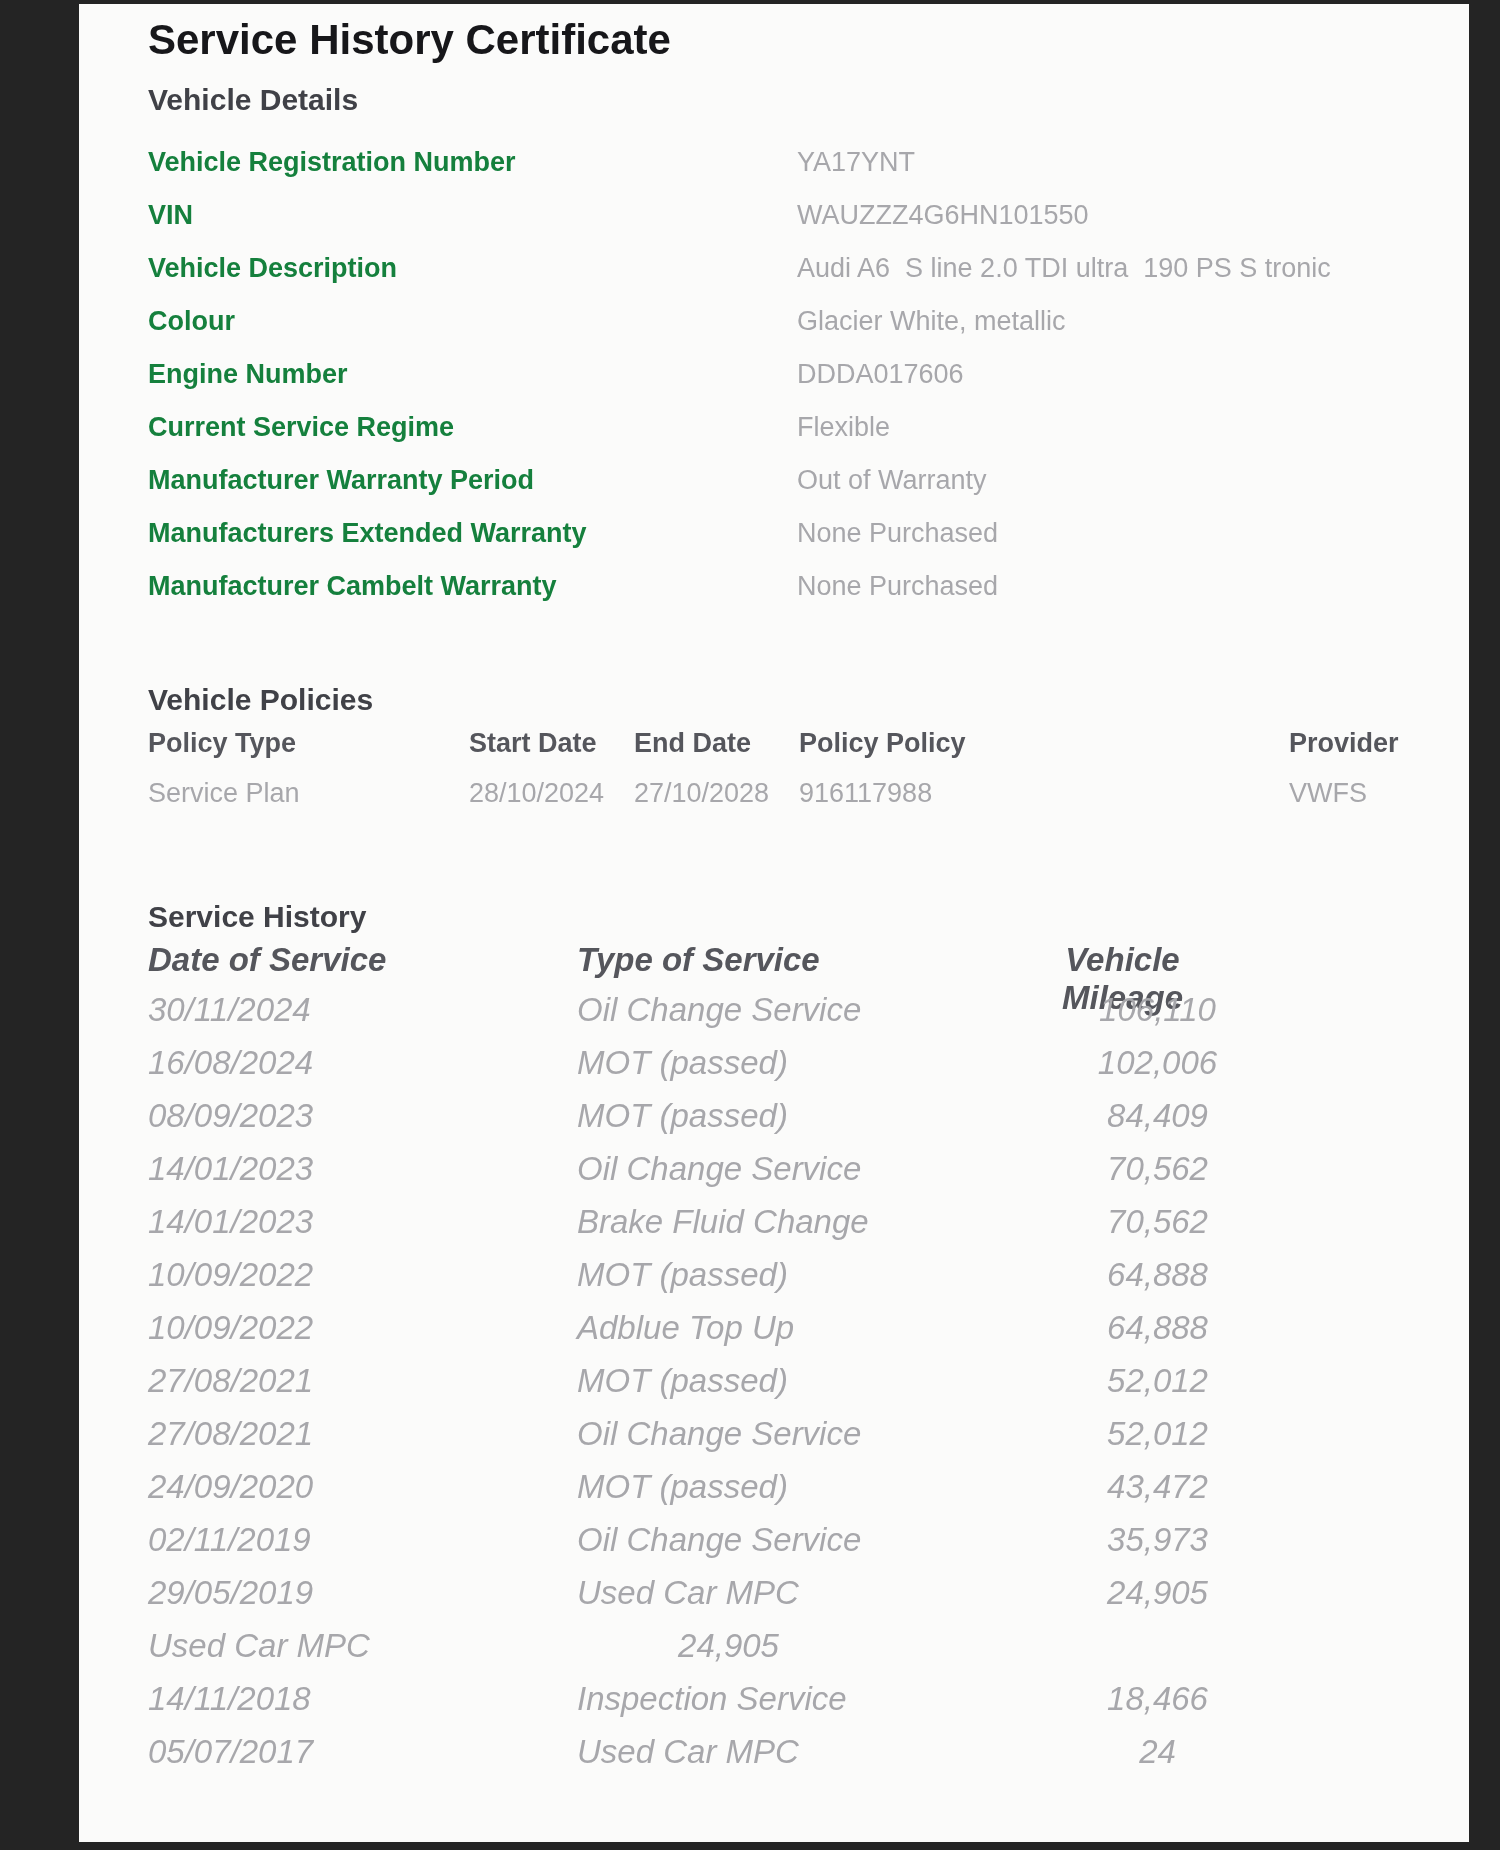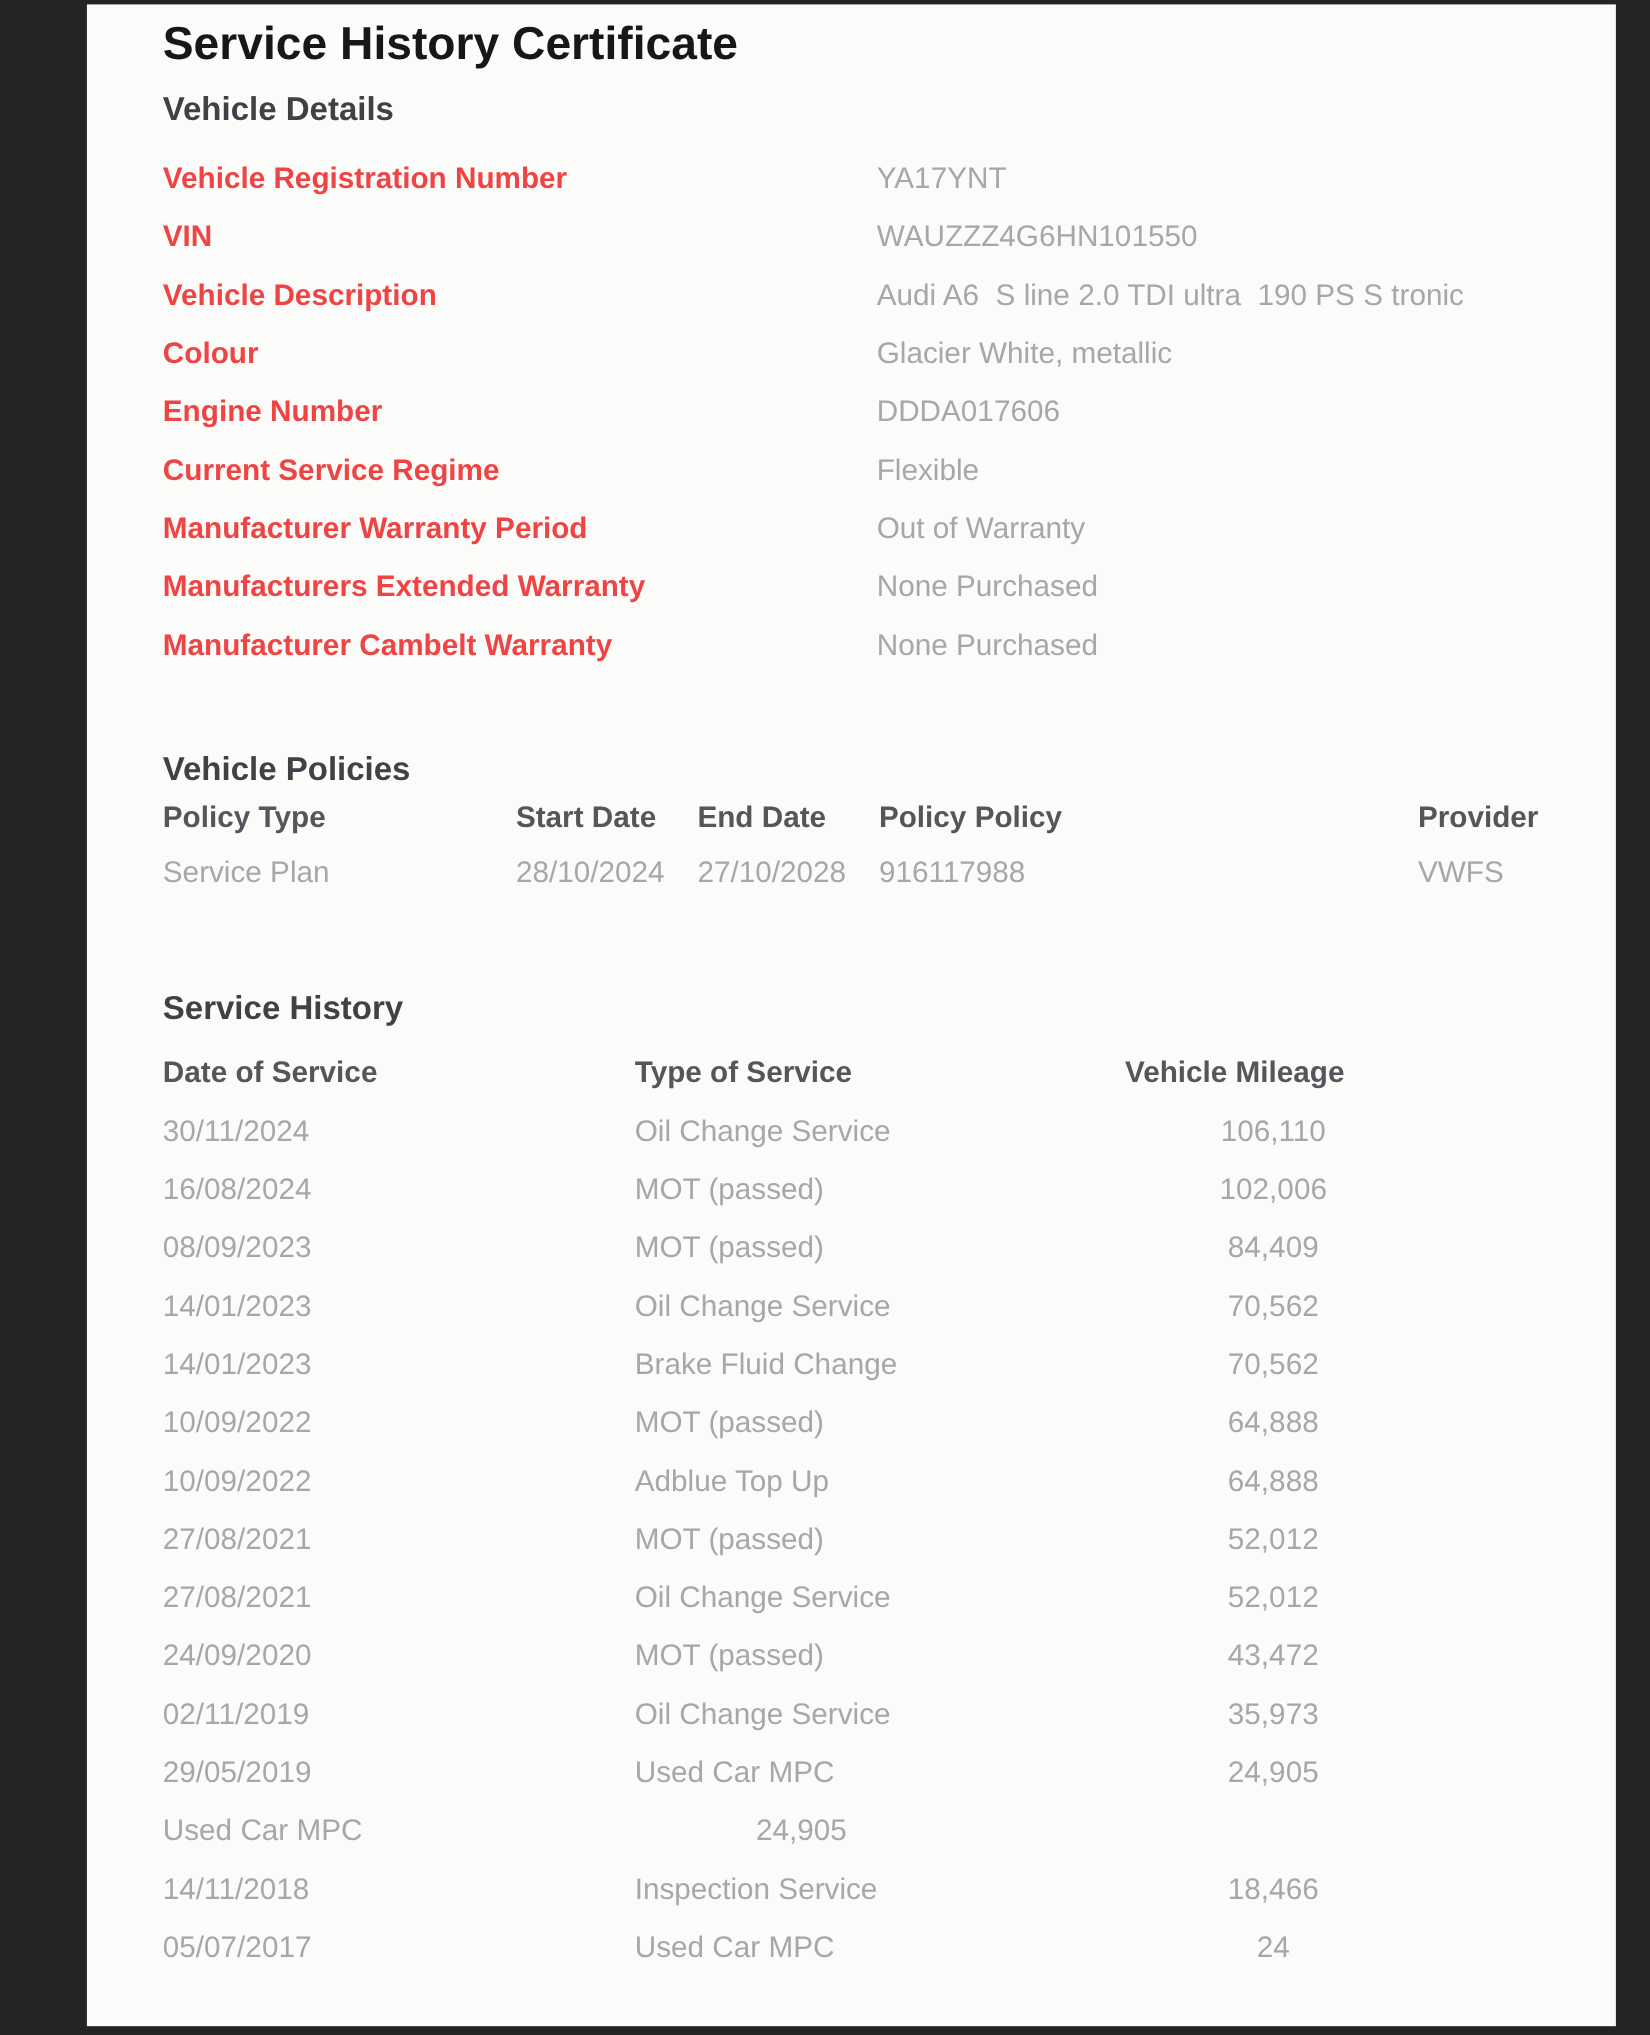--- a/index.html
+++ b/index.html
@@ -37,42 +37,42 @@
     color: #404147;
   }
   #vehicle-details-heading { margin-top: 18px; }
   .details-list { margin-top: 18px; }
   .detail-row { display: flex; height: 53px; align-items: center; }
   .detail-label {
     width: 649px;
     flex: 0 0 649px;
     font-size: 27px;
     font-weight: bold;
-    color: #ef4444;
+    color: #15803d;
   }
   .detail-value {
     font-size: 27px;
     color: #a7a7ab;
     white-space: pre-wrap;
   }
 
   #vehicle-policies-heading { margin-top: 69px; }
   .policy-table { margin-top: 10px; }
   .policy-row { display: flex; height: 50px; align-items: flex-start; font-size: 27px; }
   .policy-row.head { font-weight: bold; color: #55565c; }
   .policy-row.vals { color: #a7a7ab; }
   .policy-row .c1 { width: 321px; flex: 0 0 321px; }
   .policy-row .c2 { width: 165px; flex: 0 0 165px; }
   .policy-row .c3 { width: 165px; flex: 0 0 165px; }
   .policy-row .c4 { width: 490px; flex: 0 0 490px; }
   .policy-row .c5 { flex: 1; }
 
   #service-history-heading { margin-top: 71px; }
   .sh-table { margin-top: 6px; }
-  .sh-row { display: flex; height: 53px; align-items: flex-end; font-size: 27px; }
+  .sh-row { display: flex; height: 53px; align-items: flex-start; font-size: 33px; font-style: italic; }
   .sh-row.head { font-weight: bold; color: #55565c; height: 50px; }
   .sh-row.vals { color: #a7a7ab; }
   .sh-row .s1 { width: 429px; flex: 0 0 429px; }
   .sh-row .s2 { width: 310px; flex: 0 0 310px; }
   .sh-row .s3 {
     width: 293px;
     flex: 0 0 293px;
     margin-left: 124px;
     text-align: center;
     box-sizing: border-box;

